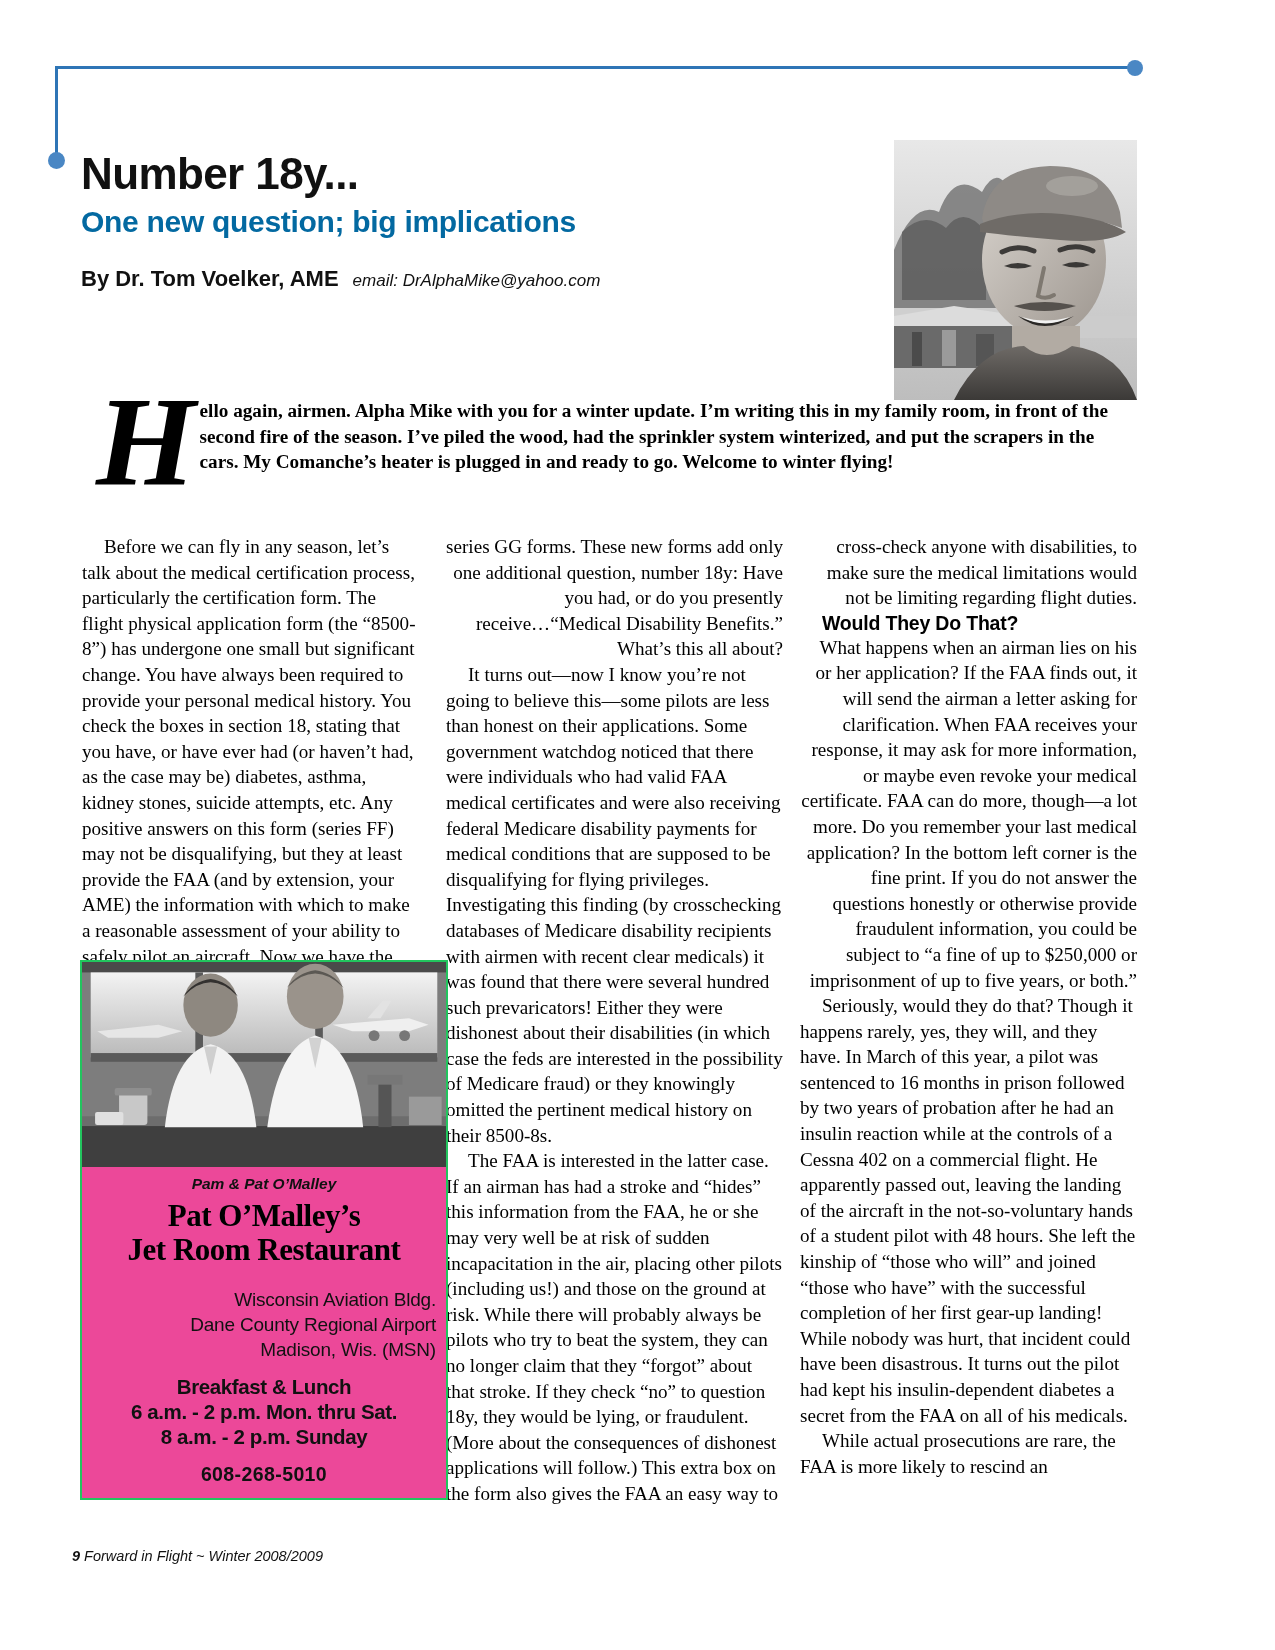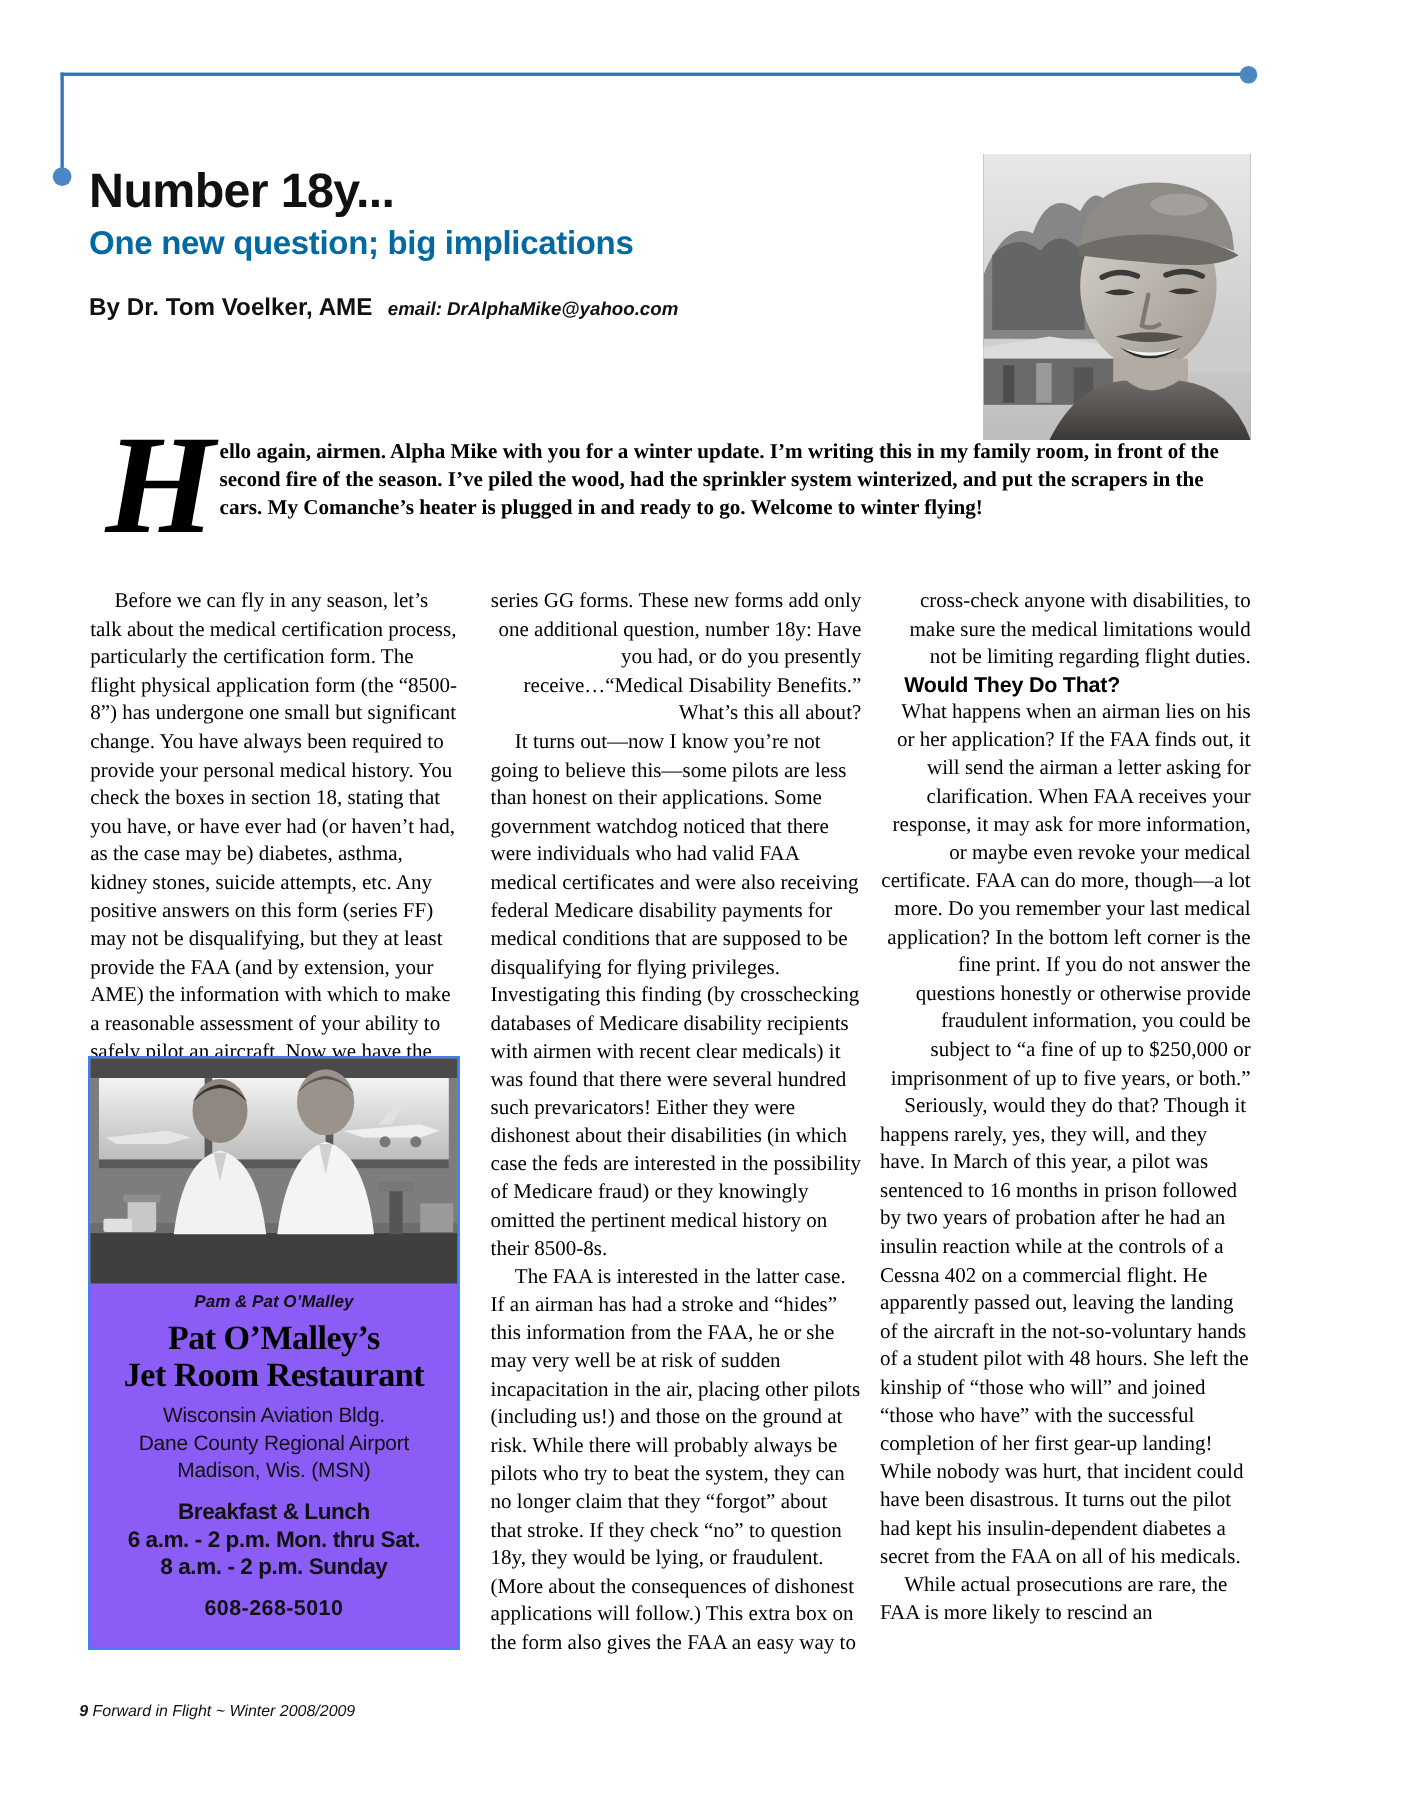--- a/index.html
+++ b/index.html
@@ -52,21 +52,21 @@
     font-weight:bold;font-size:30px;line-height:1.0;
     letter-spacing:-0.3px;color:#0369a1;
   }
   .byline{
     position:absolute;left:81px;top:266px;
     font-family:"Liberation Sans", sans-serif;
     font-weight:bold;font-size:22px;color:#111;
     white-space:nowrap;
   }
   .byline .email{
-    font-weight:bold;font-style:italic;font-size:17px;
+    font-weight:normal;font-style:italic;font-size:17px;
     margin-left:14px;letter-spacing:0px;
   }
 
   
   .author-photo{
     position:absolute;left:894px;top:140px;width:243px;height:260px;
     overflow:hidden;background:#9a9a9a;
   }
   .author-photo svg{display:block;width:100%;height:100%;}
 
@@ -100,41 +100,42 @@
   #col3{left:800px;height:920px;}
 
   .secthead{
     font-family:"Liberation Sans", sans-serif;
     font-weight:bold;font-size:19.5px;line-height:24px;
     margin:14px 0 2px 0;text-indent:0;letter-spacing:-0.2px;
   }
 
   
   .adbox{
-    position:absolute;left:80px;top:960px;width:338px;height:540px;
-    border:2px solid #3b82f6;background:#8b5cf6;box-sizing:border-box;
+    position:absolute;left:80px;top:960px;width:368px;height:540px;
+    border:2px solid #22c55e;background:#ec4899;box-sizing:border-box;
     overflow:hidden;
   }
   .ad-photo{width:100%;height:205px;display:block;background:#8d8d8d;}
   .ad-photo svg{display:block;width:100%;height:100%;}
   .ad-body{padding:8px 10px 0 10px;text-align:center;}
   .ad-names{
     font-family:"Liberation Sans", sans-serif;
     font-style:italic;font-weight:bold;font-size:15.5px;color:#111;
     margin-bottom:6px;
   }
   .ad-title{
     font-family:"Liberation Serif", serif;
     font-weight:bold;font-size:31px;line-height:34px;color:#000;
     letter-spacing:-0.5px;
   }
   .ad-addr{
     font-family:"Liberation Sans", sans-serif;
-    font-size:19px;line-height:25px;color:#111;margin-top:8px;
+    font-size:19px;line-height:25px;color:#111;margin-top:20px;
     letter-spacing:-0.2px;
+    text-align:right;
   }
   .ad-hours{
     font-family:"Liberation Sans", sans-serif;
     font-weight:bold;font-size:20.5px;line-height:25px;color:#111;
     margin-top:12px;letter-spacing:-0.4px;text-align:center;
   }
   .ad-phone{
     font-family:"Liberation Sans", sans-serif;
     font-weight:bold;font-size:19.5px;color:#111;margin-top:14px;
     letter-spacing:0.4px;

